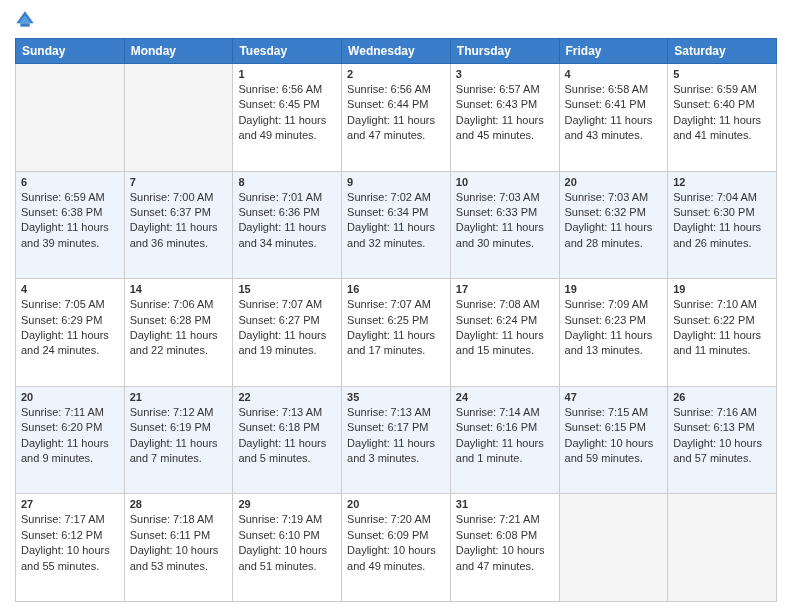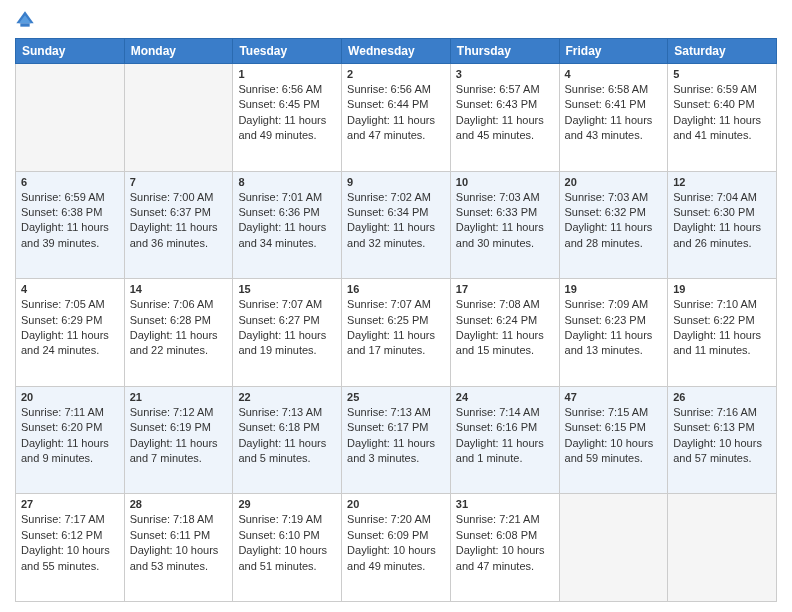--- a/index.html
+++ b/index.html
@@ -225,21 +225,21 @@
           </td>
           <td>
             <div class="day-num">21</div>
             <div class="day-info">Sunrise: 7:12 AM<br>Sunset: 6:19 PM<br>Daylight: 11 hours and 7 minutes.</div>
           </td>
           <td>
             <div class="day-num">22</div>
             <div class="day-info">Sunrise: 7:13 AM<br>Sunset: 6:18 PM<br>Daylight: 11 hours and 5 minutes.</div>
           </td>
           <td>
-            <div class="day-num">25</div>
+            <div class="day-num">35</div>
             <div class="day-info">Sunrise: 7:13 AM<br>Sunset: 6:17 PM<br>Daylight: 11 hours and 3 minutes.</div>
           </td>
           <td>
             <div class="day-num">24</div>
             <div class="day-info">Sunrise: 7:14 AM<br>Sunset: 6:16 PM<br>Daylight: 11 hours and 1 minute.</div>
           </td>
           <td>
             <div class="day-num">47</div>
             <div class="day-info">Sunrise: 7:15 AM<br>Sunset: 6:15 PM<br>Daylight: 10 hours and 59 minutes.</div>
           </td>

